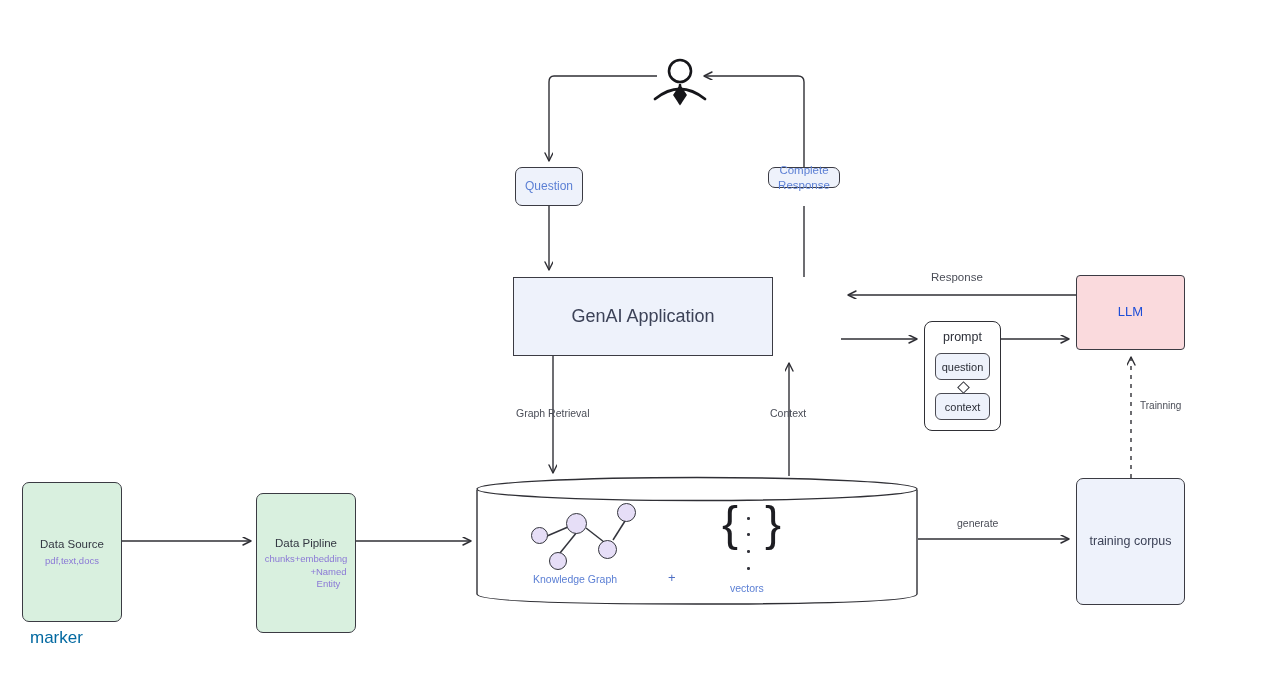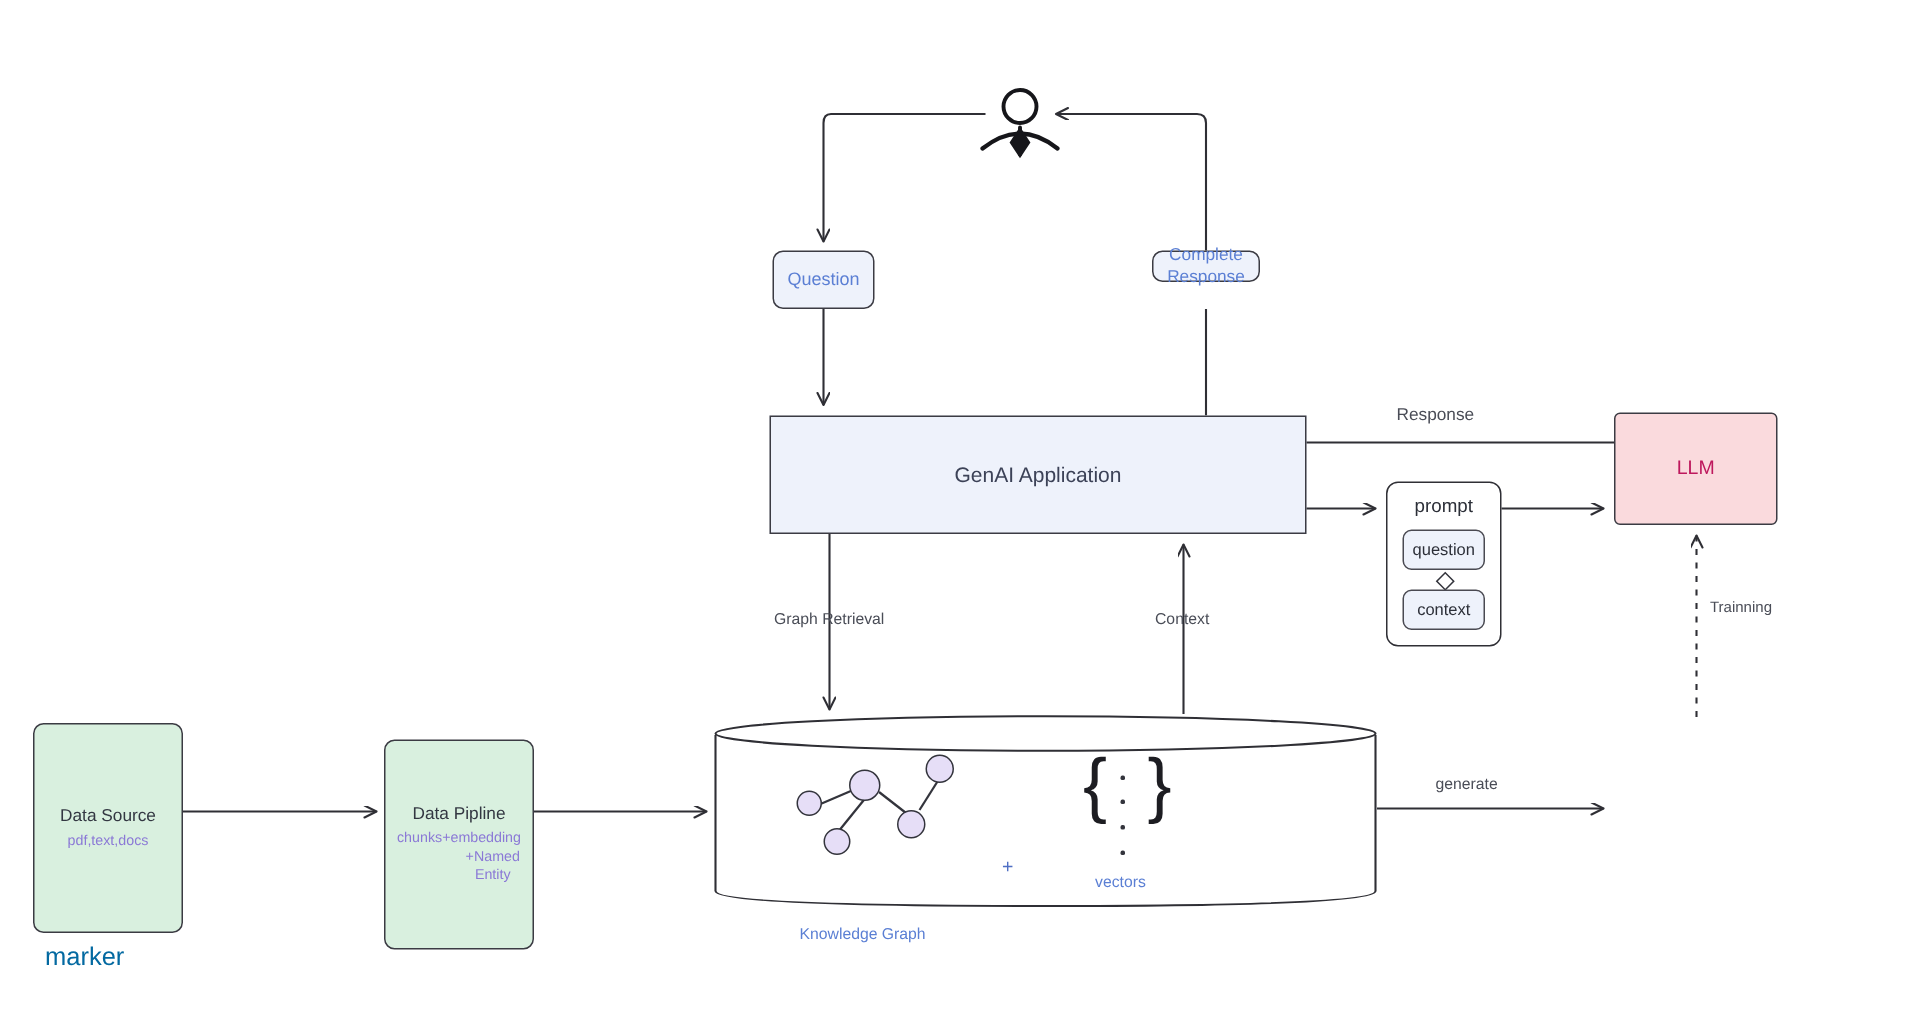--- a/index.html
+++ b/index.html
@@ -50,21 +50,21 @@
   .box-green {
     background: #d9f0df;
     border: 1.6px solid #3b3b43;
     border-radius: 7px;
     color: #333742;
   }
   .box-pink {
     background: #fadadd;
     border: 1.6px solid #3b3b43;
     border-radius: 4px;
-    color: #be185d;
+    color: #1d4ed8;
   }
   .box-plain {
     background: #ffffff;
     border: 1.8px solid #2f2f35;
     border-radius: 8px;
     color: #2c2f38;
   }
   .sub-chip {
     position: absolute;
     box-sizing: border-box;
@@ -199,21 +199,21 @@
 
   <div class="node box-blue-round" style="left:515px; top:167px; width:68px; height:39px; font-size:12px;">
     <span>Question</span>
   </div>
 
   <div class="node box-blue-round" style="left:768px; top:167px; width:72px; height:21px; font-size:11.5px;">
     <span>Complete</span>
     <span>Response</span>
   </div>
 
-  <div class="node box-blue" style="left:513px; top:277px; width:358px; height:79px; font-size:14px;">
+  <div class="node box-blue" style="left:513px; top:277px; width:260px; height:79px; font-size:18px;">
     <span>GenAI Application</span>
   </div>
 
   <div class="node box-plain" style="left:924px; top:321px; width:77px; height:110px; justify-content:flex-start; padding-top:8px; font-size:12.5px;">
     <span>prompt</span>
   </div>
   <div class="sub-chip" style="left:935px; top:353px; width:55px; height:27px;">
     <span>question</span>
   </div>
   <div class="diamond" style="left:959px; top:383px;"></div>
@@ -239,21 +239,21 @@
     <span class="sub-purple">chunks+embedding</span>
     <span class="sub-purple" style="margin-top:0;margin-left:45px;">+Named Entity</span>
   </div>
 
   <div class="kg-node" style="left:531px; top:527px; width:17px; height:17px;"></div>
   <div class="kg-node" style="left:566px; top:513px; width:21px; height:21px;"></div>
   <div class="kg-node" style="left:549px; top:552px; width:18px; height:18px;"></div>
   <div class="kg-node" style="left:598px; top:540px; width:19px; height:19px;"></div>
   <div class="kg-node" style="left:617px; top:503px; width:19px; height:19px;"></div>
 
-  <div class="blue-cap" style="left:533px; top:573px;margin-top:44px;">
+  <div class="blue-cap" style="left:533px; top:573px;">
     <span>Knowledge Graph</span>
   </div>
 
   <div class="plus-sign" style="left:668px; top:570px;">
     <span>+</span>
   </div>
 
   <div class="brace" style="left:722px; top:500px; font-size:48px; line-height:1;">
     <span>{</span>
   </div>
@@ -262,20 +262,23 @@
   </div>
   <div class="vec-dot" style="left:747px; top:517px;"></div>
   <div class="vec-dot" style="left:747px; top:533px;"></div>
   <div class="vec-dot" style="left:747px; top:550px;"></div>
   <div class="vec-dot" style="left:747px; top:567px;"></div>
 
   <div class="blue-cap" style="left:730px; top:582px;">
     <span>vectors</span>
   </div>
 
+  <div class="node box-blue-round" style="left:1076px; top:478px; width:109px; height:127px; color:#3c4257; font-size:12.5px;">
+    <span>training corpus</span>
+  </div>
 
   <div class="label-free" style="left:516px; top:407px; font-size:10.5px;">
     <span>Graph Retrieval</span>
   </div>
 
   <div class="label-free" style="left:770px; top:407px; font-size:10.5px;">
     <span>Context</span>
   </div>
 
   <div class="label-free" style="left:931px; top:271px; font-size:11.5px;">

